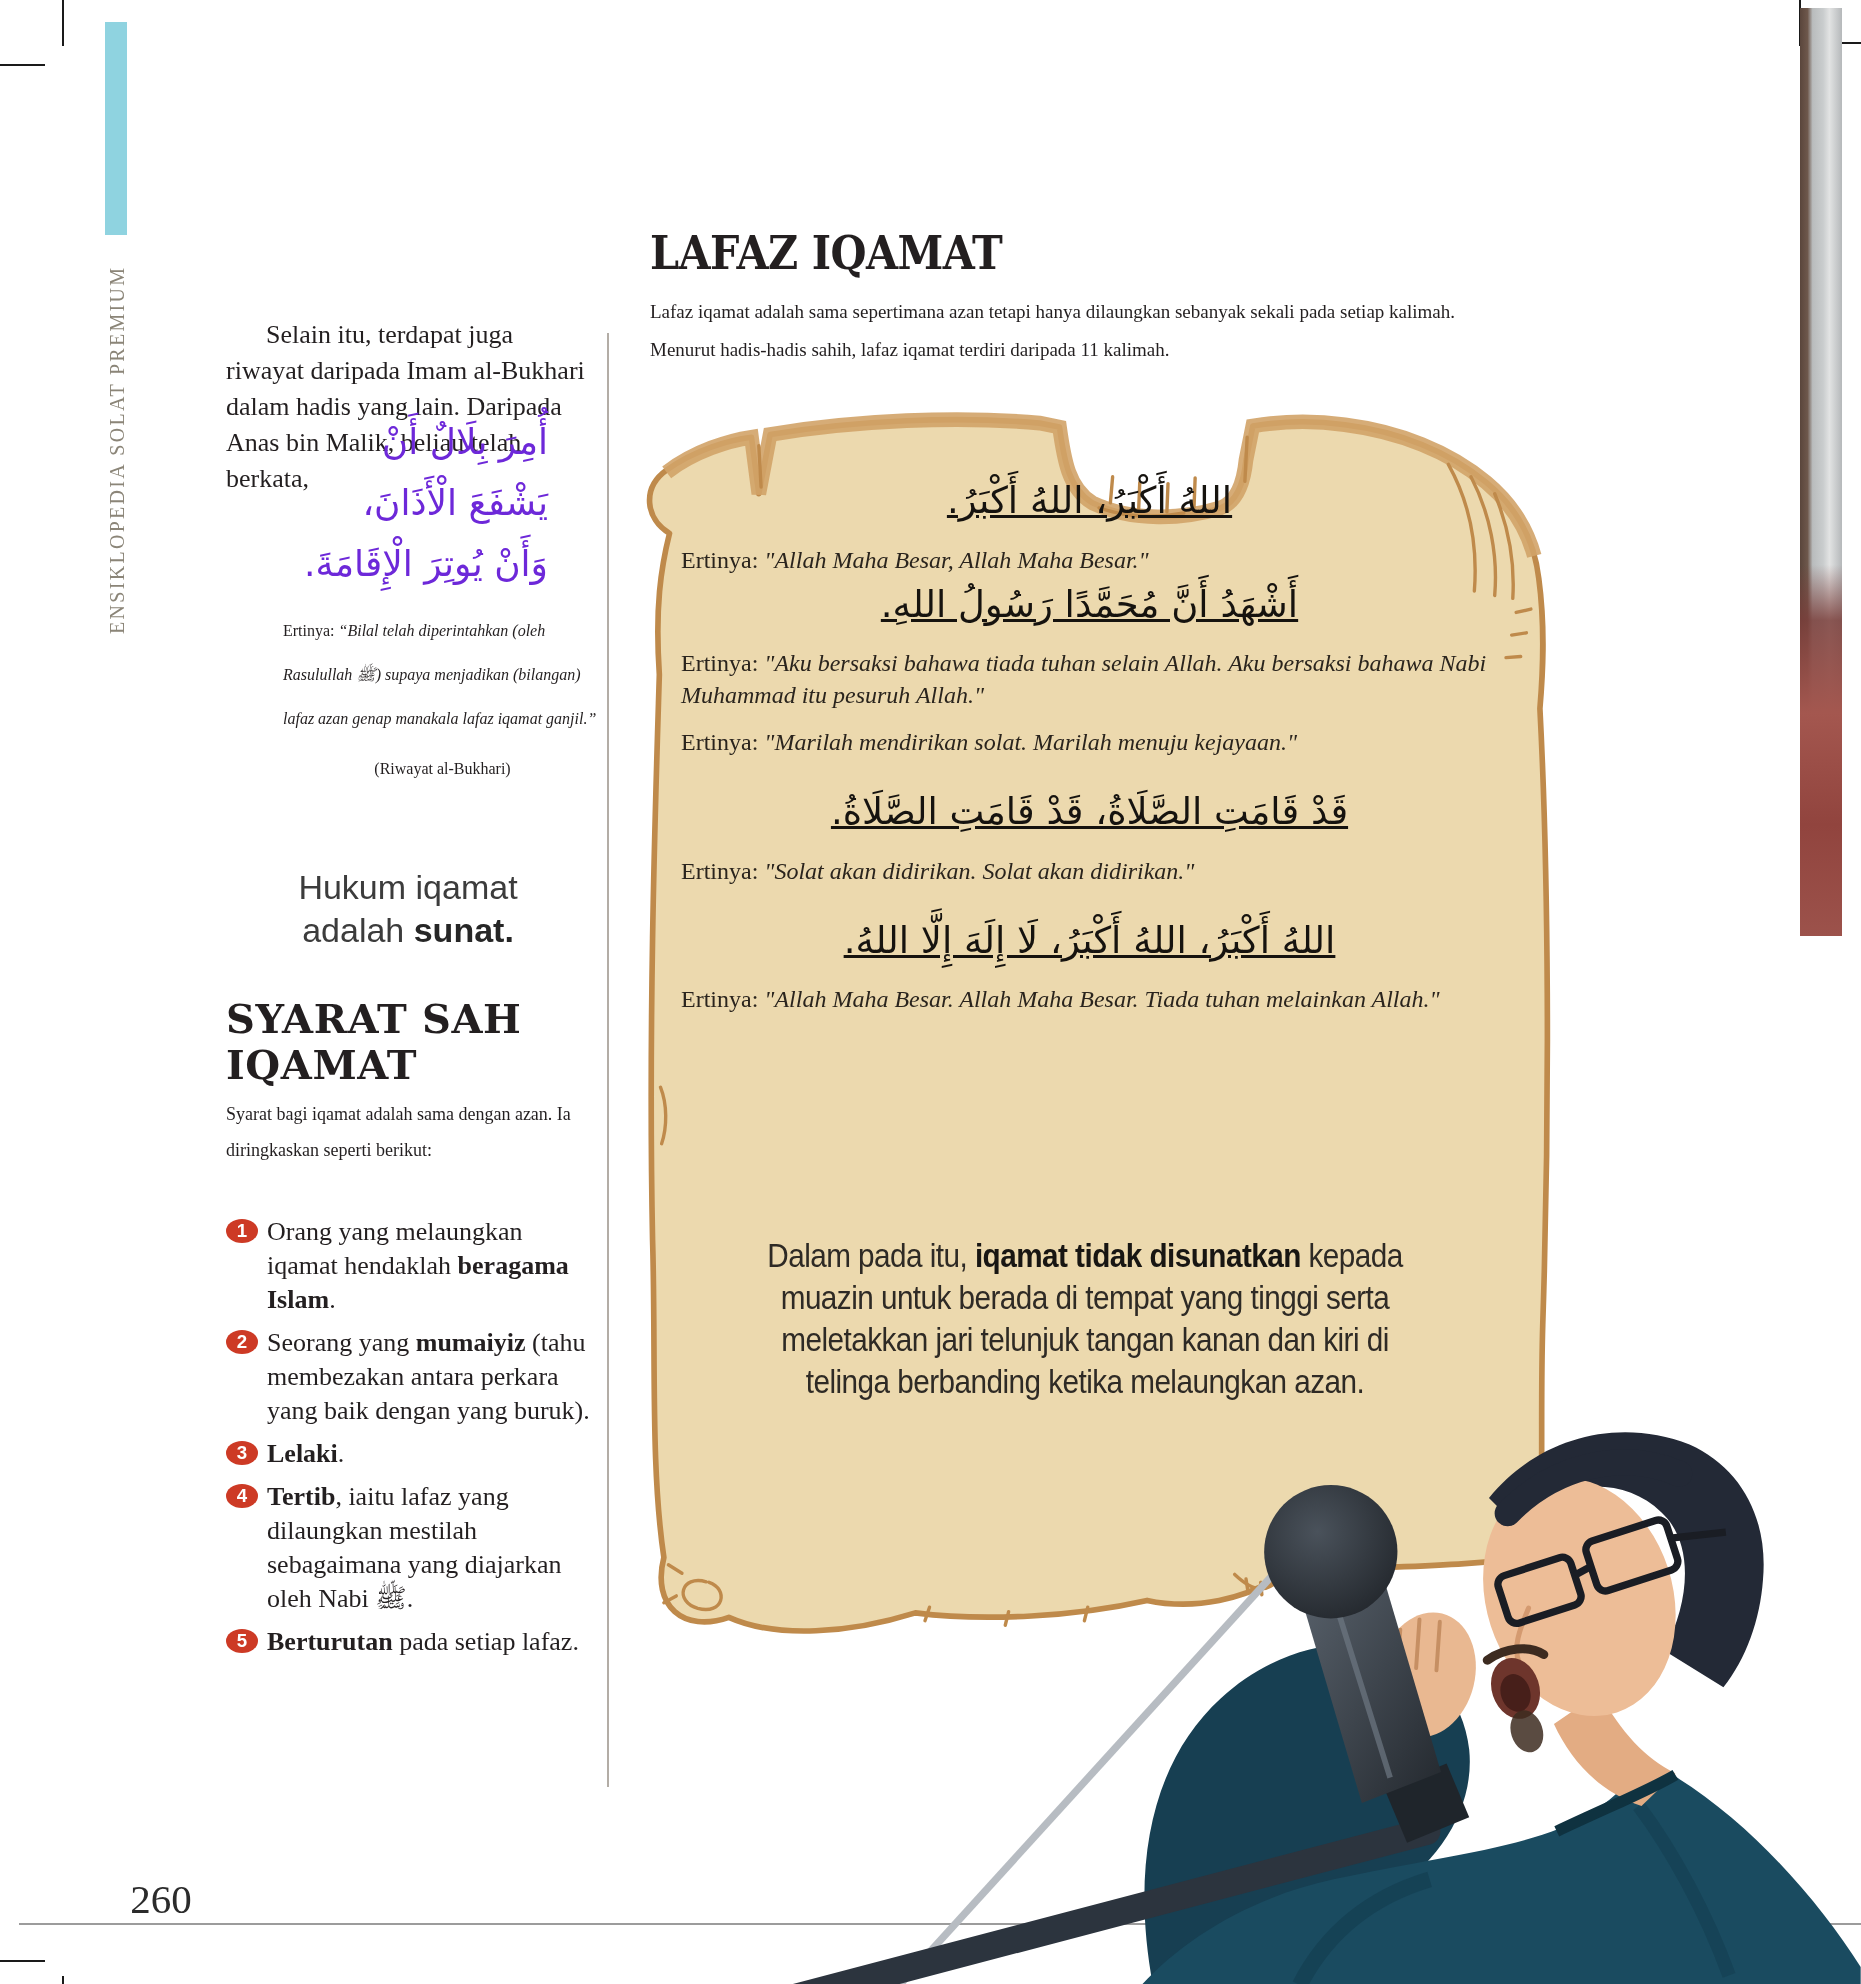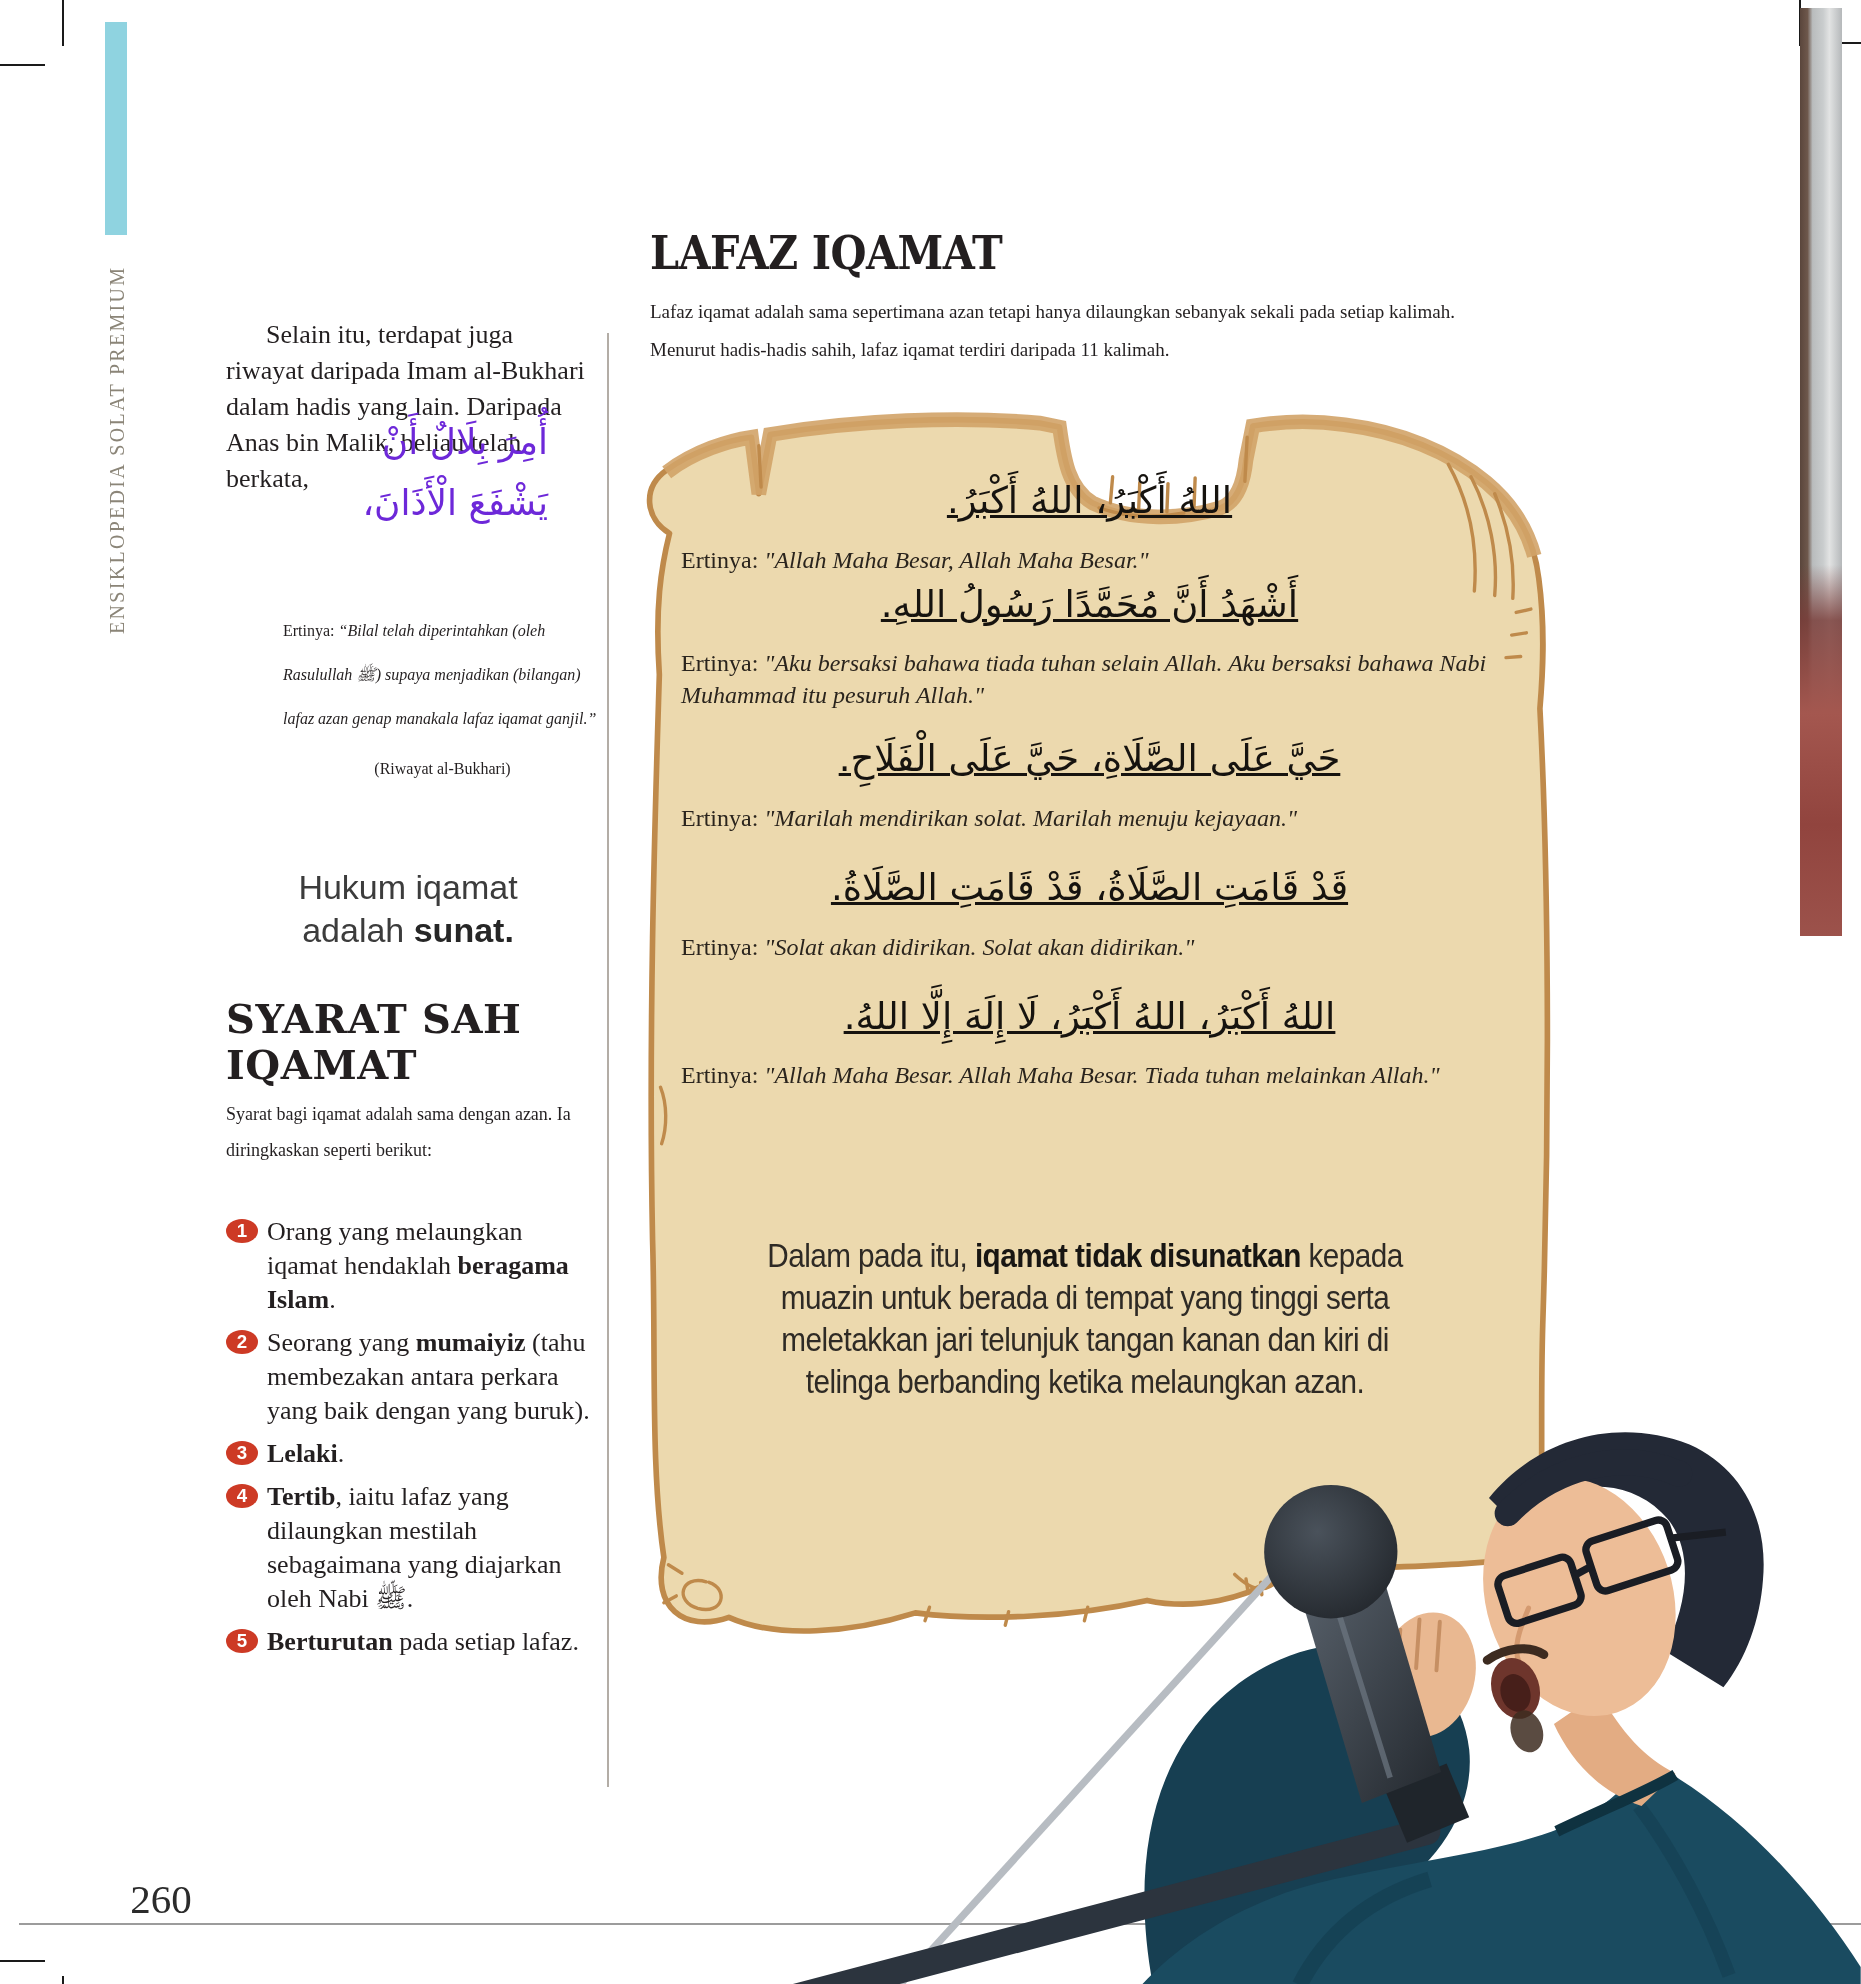--- a/index.html
+++ b/index.html
@@ -79,20 +79,21 @@
 
 <div class="strip"></div>
 
 <div class="divider"></div>
 
 <div class="lc-para"><span class="indent"></span><span>Selain itu, terdapat juga riwayat daripada Imam al-Bukhari dalam hadis yang lain. Daripada Anas bin Malik, beliau telah berkata,</span></div>
 
 <div class="lc-arabic">
   <div>أُمِرَ بِلَالٌ أَنْ</div>
   <div>يَشْفَعَ الْأَذَانَ،</div>
+  <div>وَأَنْ يُوتِرَ الْإِقَامَةَ.</div>
 </div>
 
 <div class="lc-ertinya">
   <span>Ertinya:</span>
   <span class="quote">“Bilal telah diperintahkan (oleh Rasulullah ﷺ) supaya menjadikan (bilangan) lafaz azan genap manakala lafaz iqamat ganjil.”</span>
   <div class="lc-riwayat">(Riwayat al-Bukhari)</div>
 </div>
 
 <div class="hukum">
   <span>Hukum iqamat adalah </span><b>sunat.</b>
@@ -183,21 +184,20 @@
     <span>Ertinya:</span>
     <span class="quote">"Allah Maha Besar, Allah Maha Besar."</span>
   </div>
 
   <div class="p-arabic">أَشْهَدُ أَنَّ مُحَمَّدًا رَسُولُ اللهِ.</div>
   <div class="p-ertinya">
     <span>Ertinya:</span>
     <span class="quote">"Aku bersaksi bahawa tiada tuhan selain Allah. Aku bersaksi bahawa Nabi Muhammad itu pesuruh Allah."</span>
   </div>
 
-  <div class="p-arabic gap30">حَيَّ عَلَى الصَّلَاةِ، حَيَّ عَلَى الْفَلَاحِ.</div>
   <div class="p-ertinya">
     <span>Ertinya:</span>
     <span class="quote">"Marilah mendirikan solat. Marilah menuju kejayaan."</span>
   </div>
 
   <div class="p-arabic gap40">قَدْ قَامَتِ الصَّلَاةُ، قَدْ قَامَتِ الصَّلَاةُ.</div>
   <div class="p-ertinya">
     <span>Ertinya:</span>
     <span class="quote">"Solat akan didirikan. Solat akan didirikan."</span>
   </div>

